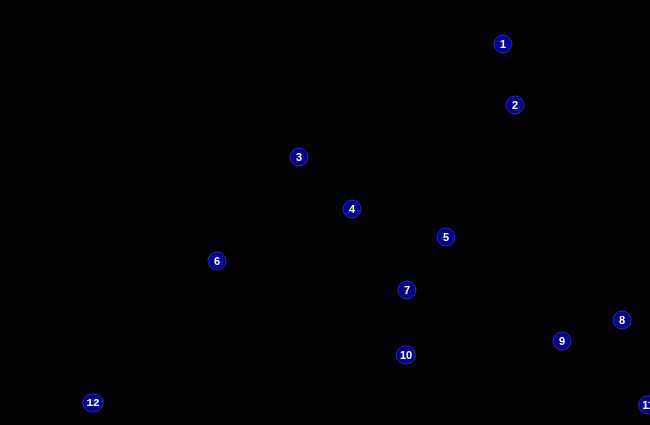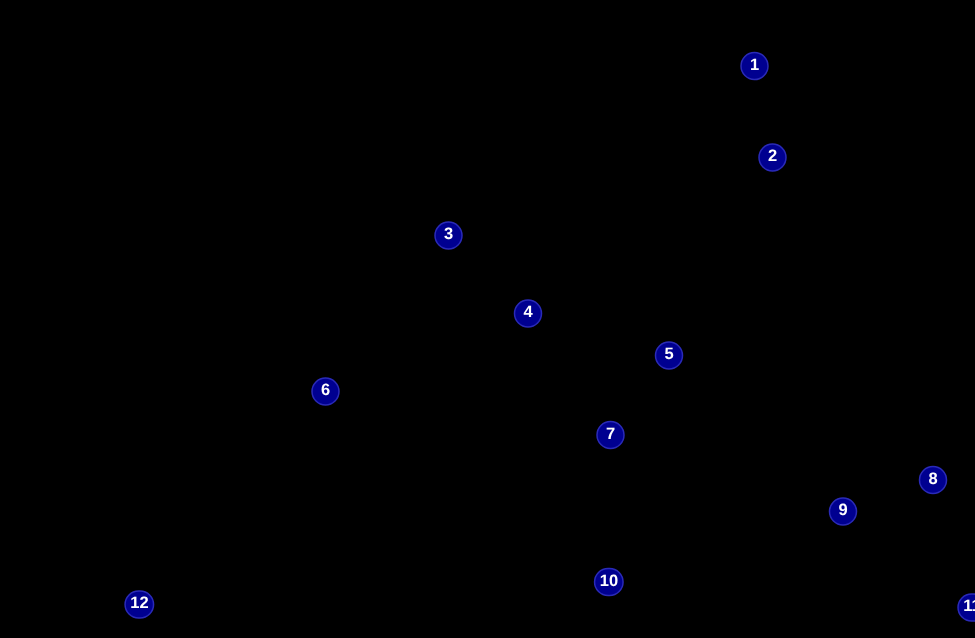--- a/index.html
+++ b/index.html
@@ -41,17 +41,17 @@
   <div id="markers-layer">
       <div class="marker" style="left: 503px; top: 44px; background: rgb(0, 0, 144); color: rgb(255, 255, 255);">1</div>
       <div class="marker" style="left: 515px; top: 105px; background: rgb(0, 0, 144); color: rgb(255, 255, 255);">2</div>
       <div class="marker" style="left: 299px; top: 157px; background: rgb(0, 0, 144); color: rgb(255, 255, 255);">3</div>
       <div class="marker" style="left: 352px; top: 209px; background: rgb(0, 0, 144); color: rgb(255, 255, 255);">4</div>
       <div class="marker" style="left: 446px; top: 237px; background: rgb(0, 0, 144); color: rgb(255, 255, 255);">5</div>
       <div class="marker" style="left: 217px; top: 261px; background: rgb(0, 0, 144); color: rgb(255, 255, 255);">6</div>
       <div class="marker" style="left: 407px; top: 290px; background: rgb(0, 0, 144); color: rgb(255, 255, 255);">7</div>
       <div class="marker" style="left: 622px; top: 320px; background: rgb(0, 0, 144); color: rgb(255, 255, 255);">8</div>
       <div class="marker" style="left: 562px; top: 341px; background: rgb(0, 0, 144); color: rgb(255, 255, 255);">9</div>
-      <div class="marker" style="left: 406px; top: 388px; background: rgb(0, 0, 144); color: rgb(255, 255, 255);">10</div>
-      <div class="marker" style="left: 93px; top: 403px; background: rgb(0, 0, 144); color: rgb(255, 255, 255);">12</div>
+      <div class="marker" style="left: 406px; top: 355px; background: rgb(0, 0, 144); color: rgb(255, 255, 255);">10</div>
+      <div class="marker" style="left: 93px; top: 403px; background: rgb(0, 0, 144); color: rgb(255, 255, 255); font-family: Liberation Mono, monospace;">12</div>
       <div class="marker" style="left: 648px; top: 405px; background: rgb(0, 0, 144); color: rgb(255, 255, 255);">11</div>
     </div>
 </div>
 
 </body></html>

